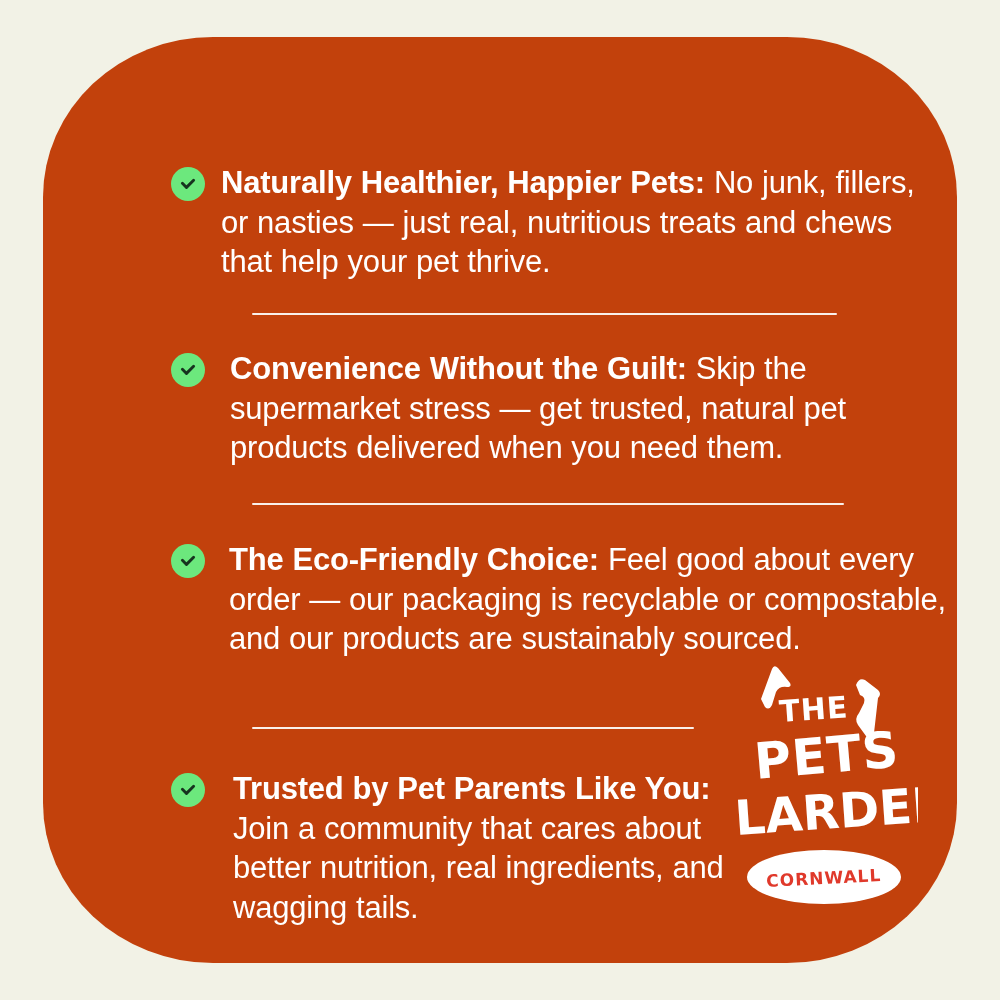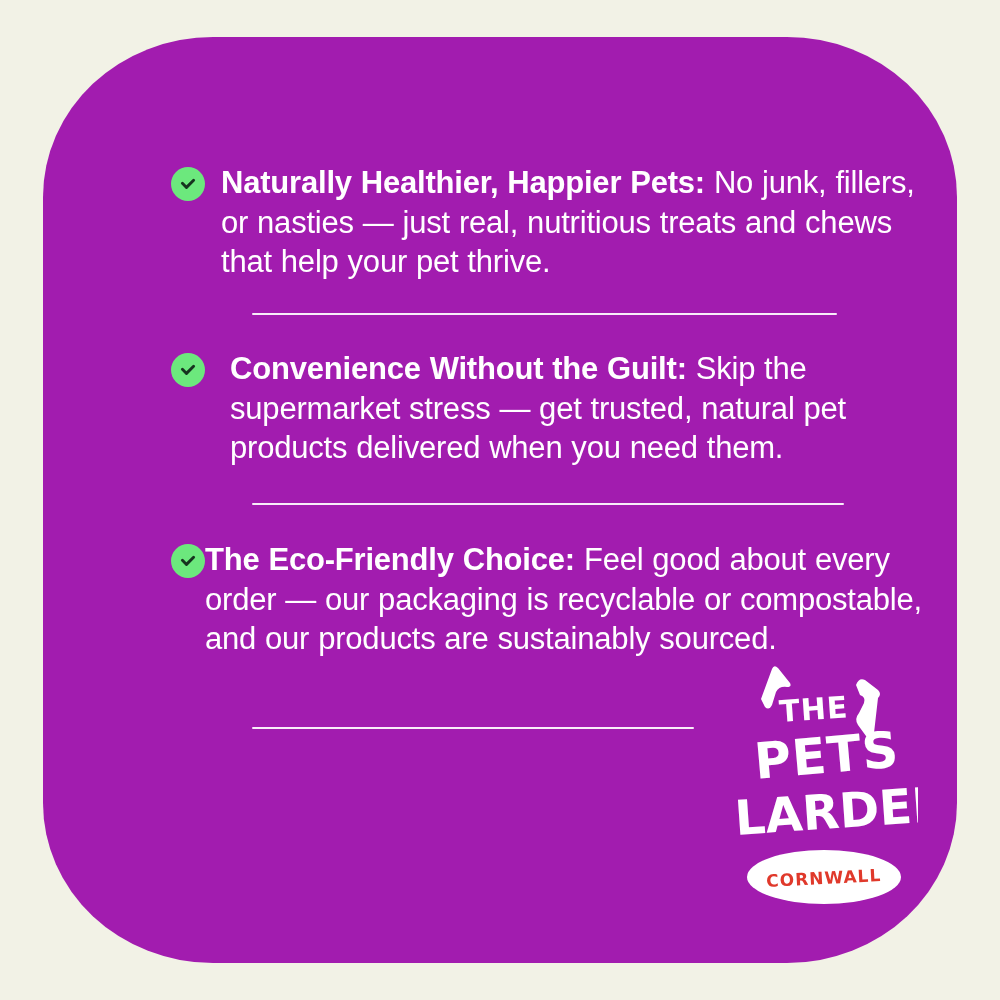--- a/index.html
+++ b/index.html
@@ -15,21 +15,21 @@
     position: relative;
   }
 
   
   #benefits-card {
     position: absolute;
     left: 43px;
     top: 37px;
     width: 914px;
     height: 926px;
-    background: #a21caf;
+    background: #c2410c;
     border-radius: 170px / 160px;
     box-sizing: border-box;
     padding: 0;
     overflow: hidden;
   }
 
   
   .benefit-list {
     position: absolute;
     left: 0;
@@ -72,21 +72,21 @@
   }
 
   
   #benefit-1 { left: 128px; top: 126px; width: 760px; }
   #benefit-1 .benefit-text { margin-left: 16px; width: 700px; }
 
   #benefit-2 { left: 128px; top: 312px; width: 770px; gap: 9px; }
   #benefit-2 .benefit-text { margin-left: 16px; width: 730px; }
 
   #benefit-3 { left: 128px; top: 503px; width: 775px; }
-  #benefit-3 .benefit-text { margin-left: 0; width: 735px; }
+  #benefit-3 .benefit-text { margin-left: 24px; width: 735px; }
 
   #benefit-4 { left: 128px; top: 732px; width: 600px; }
   #benefit-4 .benefit-text { margin-left: 28px; width: 510px; }
 
   
   .divider {
     position: absolute;
     height: 2px;
     background: #ffffff;
     opacity: 0.92;
@@ -155,20 +155,28 @@
       <span class="check-icon">
         <svg width="20" height="20" viewBox="0 0 20 20" aria-hidden="true">
           <path d="M4.4 9.2 L8.5 13.4 L15.6 6.3" fill="none" stroke="#17331f" stroke-width="2.9" stroke-linecap="round" stroke-linejoin="round"></path>
         </svg>
       </span>
       <div class="benefit-text"><b>The Eco-Friendly Choice:</b><span> Feel good about every order — our packaging is recyclable or compostable, and our products are sustainably sourced.</span></div>
     </div>
 
     <div class="divider" id="divider-3"></div>
 
+    <div class="benefit-item" id="benefit-4">
+      <span class="check-icon">
+        <svg width="20" height="20" viewBox="0 0 20 20" aria-hidden="true">
+          <path d="M4.4 9.2 L8.5 13.4 L15.6 6.3" fill="none" stroke="#17331f" stroke-width="2.9" stroke-linecap="round" stroke-linejoin="round"></path>
+        </svg>
+      </span>
+      <div class="benefit-text"><b>Trusted by Pet Parents Like You:</b><span> Join a community that cares about better nutrition, real ingredients, and wagging tails.</span></div>
+    </div>
 
   </div>
 
   <div id="brand-logo">
     <svg viewBox="0 0 190 280" aria-hidden="true">
 
       <g>
         <path d="M33 62 L44 32 Q46 27 50 31 L62 46 Q64 50 59 50 Q51 49 48 55 L44 68 Q41 74 37 70 Z" fill="#ffffff"></path>
         <path d="M128 48 Q131 40 137 43 L150 53 Q154 57 150 61 L146 96 Q144 104 138 99 L130 88 Q126 82 131 76 L136 66 Q138 60 132 58 Z" fill="#ffffff"></path>
       </g>

